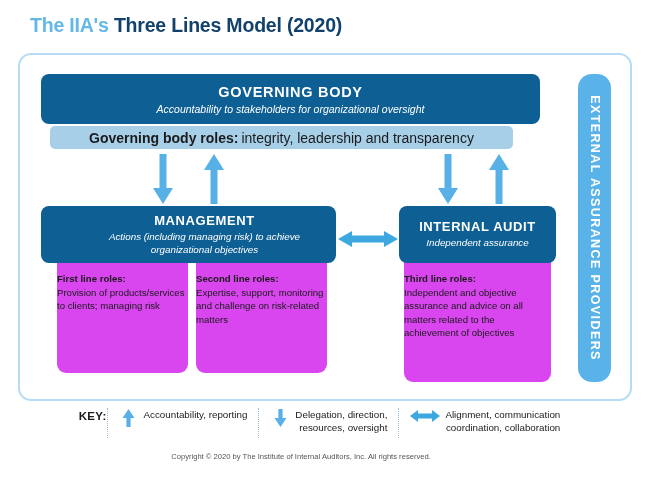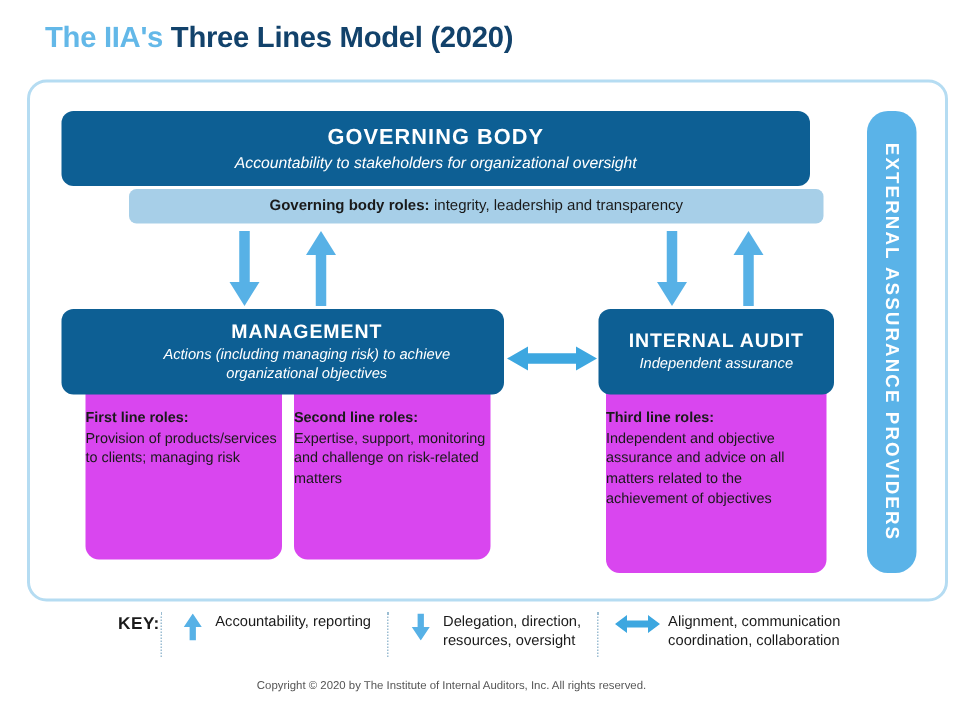--- a/index.html
+++ b/index.html
@@ -62,23 +62,22 @@
   }
   .gov-roles {
     position: absolute;
     left: 50px; top: 126px;
     width: 463px; height: 23px;
     background: #a7cfe8;
     border-radius: 5px;
     display: flex;
     align-items: center;
     justify-content: center;
-    font-size: 10px;
+    font-size: 14px;
     color: #1a1a1a;
-    margin-left: 36px;
   }
   .gov-roles b { font-weight: bold; margin-right: 3px; }
 
   
   .v-arrow {
     position: absolute;
     width: 22px;
     height: 52px;
   }
   .v-arrow svg { display: block; }
@@ -184,20 +183,21 @@
     display: flex;
     justify-content: center;
     padding-top: 1px;
   }
   .key-text {
     font-size: 9.8px;
     line-height: 1.35;
     color: #1a1a1a;
     padding-left: 5px;
     white-space: pre-line;
+    text-align: right;
   }
 
   
   .copyright {
     position: absolute;
     left: 0; top: 452px;
     width: 602px;
     text-align: center;
     font-size: 7.6px;
     color: #555555;

